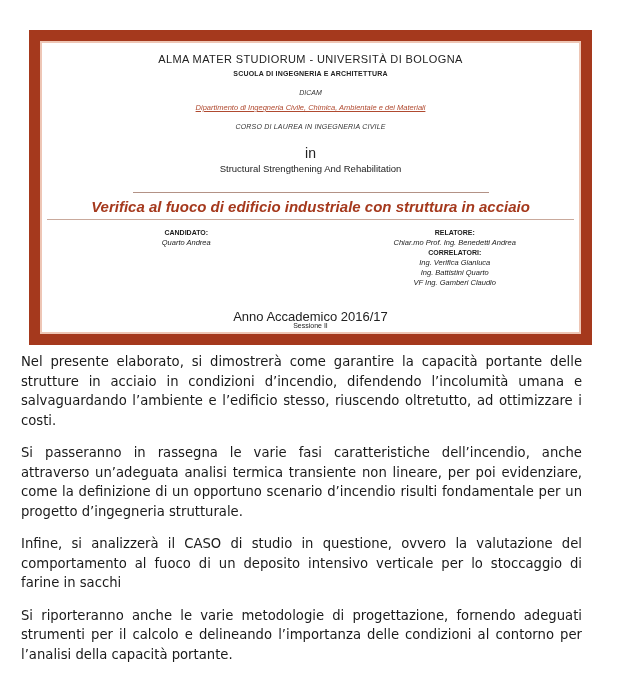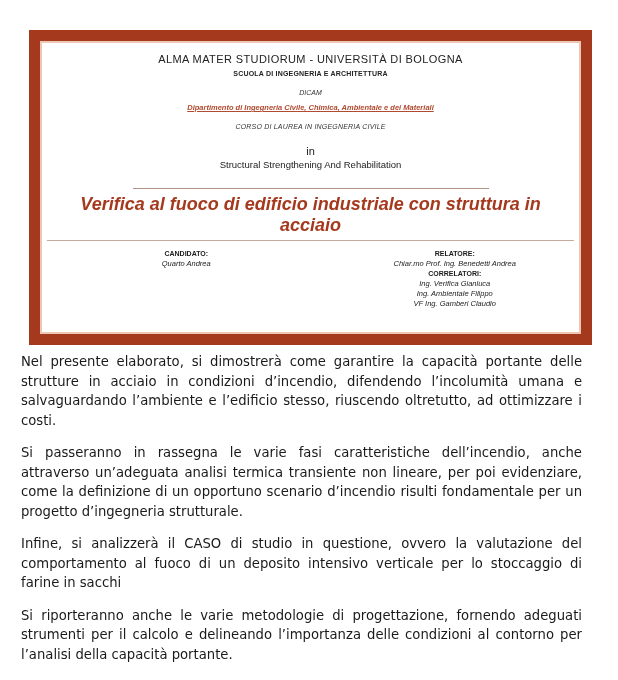--- a/index.html
+++ b/index.html
@@ -48,54 +48,53 @@
     font-style: italic;
     color: #333;
   }
   .dept-link {
     margin-top: 2px;
     font-size: 7.5px;
     font-style: italic;
     color: #b04a30;
     text-decoration: underline;
     display: inline-block;
-    font-weight: bold;
   }
   .corso {
     margin-top: 9px;
     font-size: 7px;
     font-style: italic;
     letter-spacing: 0.2px;
     color: #333;
   }
   .tesi {
     margin-top: 15px;
     font-size: 10.5px;
     font-weight: bold;
     letter-spacing: 0.3px;
     color: #1a1a1a;
   }
   .in-label {
     margin-top: 15px;
-    font-size: 11px;
+    font-size: 14px;
     color: #222;
   }
   .subject {
     margin-top: 2px;
     font-size: 9.5px;
     color: #222;
   }
   .rule-top {
     margin: 18px auto 0 auto;
     width: 356px;
     border-top: 1px solid #b39286;
   }
   .thesis-title {
     margin: 5px 6px 4px 6px;
-    font-size: 18px;
+    font-size: 15px;
     font-weight: bold;
     font-style: italic;
     color: #a5391d;
   }
   .rule-bottom {
     margin: 0 5px;
     border-top: 1px solid #c9a99c;
   }
   .people {
     display: flex;
@@ -170,21 +169,21 @@
       <div class="people">
         <div class="col">
           <div class="person-label">CANDIDATO:</div>
           <div class="person-name">Quarto Andrea</div>
         </div>
         <div class="col">
           <div class="person-label">RELATORE:</div>
           <div class="person-name">Chiar.mo Prof. Ing. Benedetti Andrea</div>
           <div class="person-label">CORRELATORI:</div>
           <div class="person-name">Ing. Verifica Gianluca</div>
-          <div class="person-name">Ing. Ambientale Filippo</div>
+          <div class="person-name">Ing. Battistini Quarto</div>
           <div class="person-name">VF Ing. Gamberi Claudio</div>
         </div>
       </div>
 
       <div class="anno">Anno Accademico 2016/17</div>
       <div class="sessione">Sessione II</div>
 
     </div>
   </div>
 

